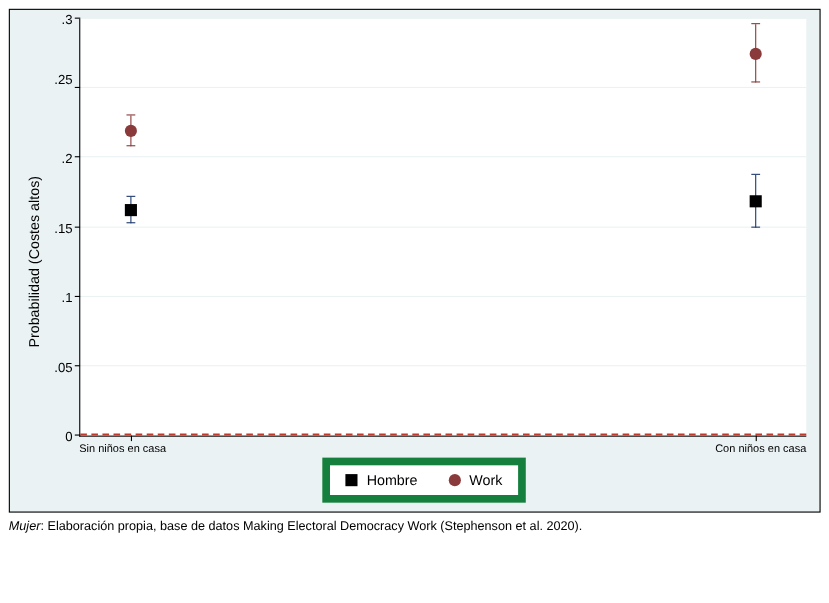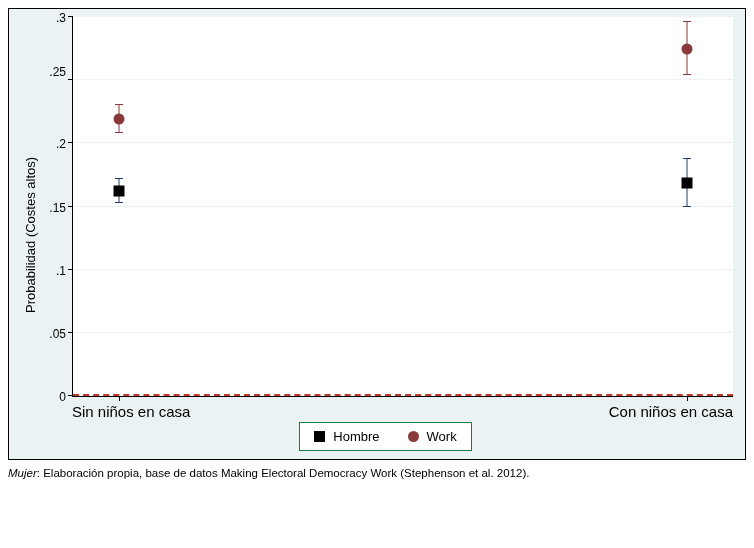--- a/index.html
+++ b/index.html
@@ -113,29 +113,29 @@
     position: absolute;
     left: 50%; top: 50%;
     transform: translate(-50%, -50%);
   }
   .x-ticks {
     display: flex;
     justify-content: space-between;
     padding: 6px 0 2px 0;
     margin-left: 34px;
   }
-  .x-tick-label { font-size: 15px; }
+  .x-tick-label { font-size: 10px; }
   .x-axis-title {
     text-align: center;
     font-size: 13.5px;
     margin: 4px 0 8px 34px;
   }
   .legend {
     margin: 0 0 2px 34px;
-    border: 1px solid #15803d;
+    border: 7px solid #15803d;
     background: #fff;
     display: flex;
     gap: 28px;
     justify-content: center;
     align-items: center;
     padding: 6px 14px;
     width: fit-content;
     margin-left: auto;
     margin-right: auto;
   }
@@ -231,15 +231,15 @@
           <span class="lg-circle"></span>
           <span>Work</span>
         </div>
       </div>
     </div>
   </div>
 </div>
 
 <div class="footnote">
   <div>
-    <span class="src-label">Mujer</span><span>: Elaboración propia, base de datos Making Electoral Democracy Work (Stephenson et al. 2012).</span>
+    <span class="src-label">Mujer</span><span>: Elaboración propia, base de datos Making Electoral Democracy Work (Stephenson et al. 2020).</span>
   </div>
 </div>
 
 </body></html>

